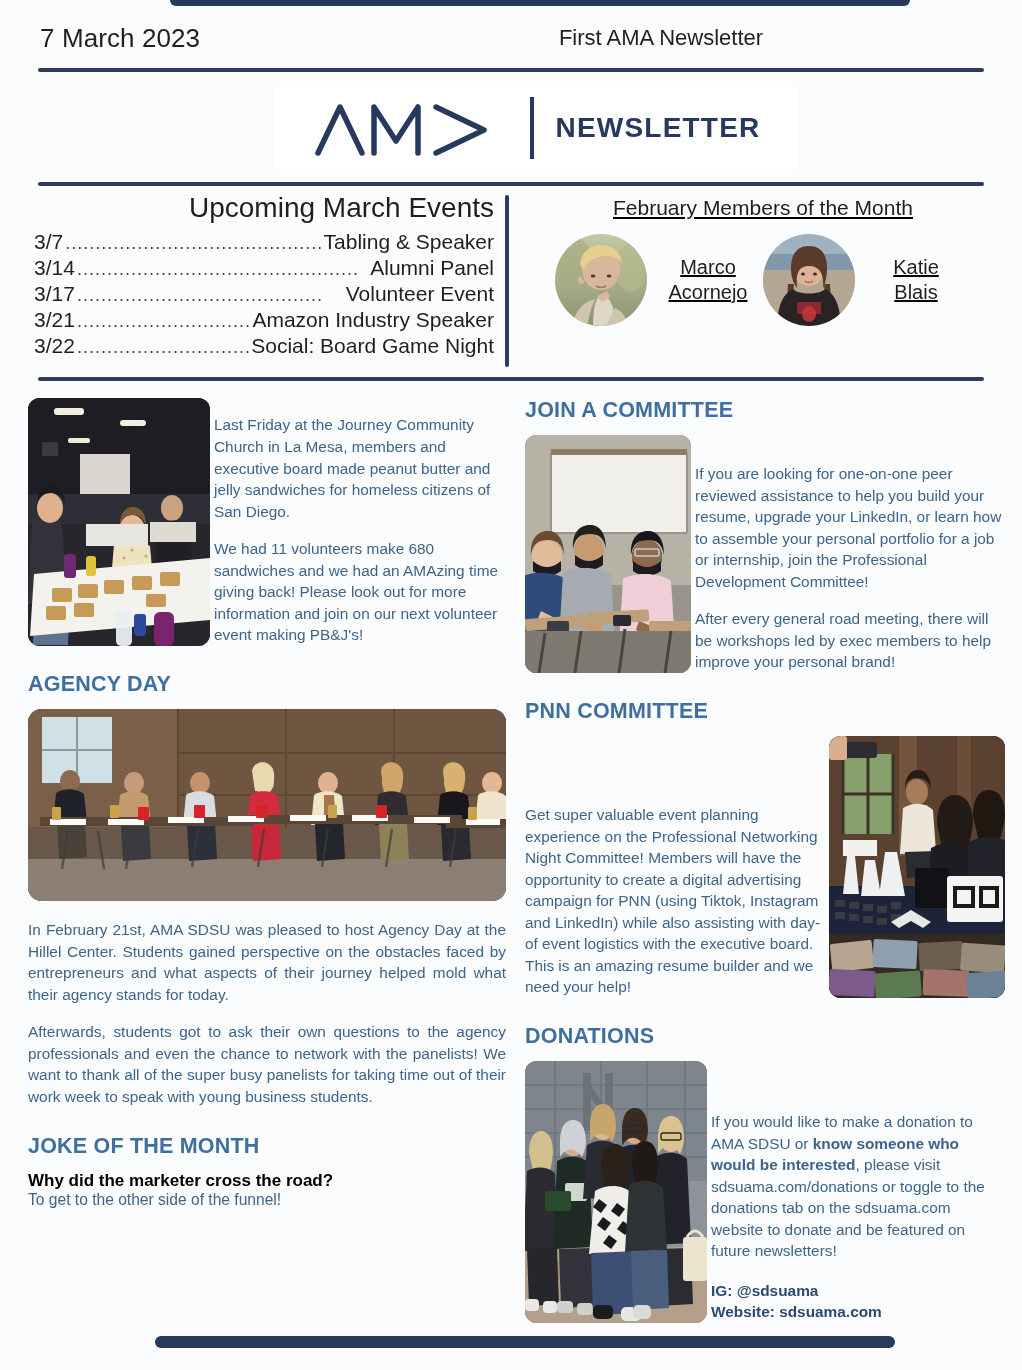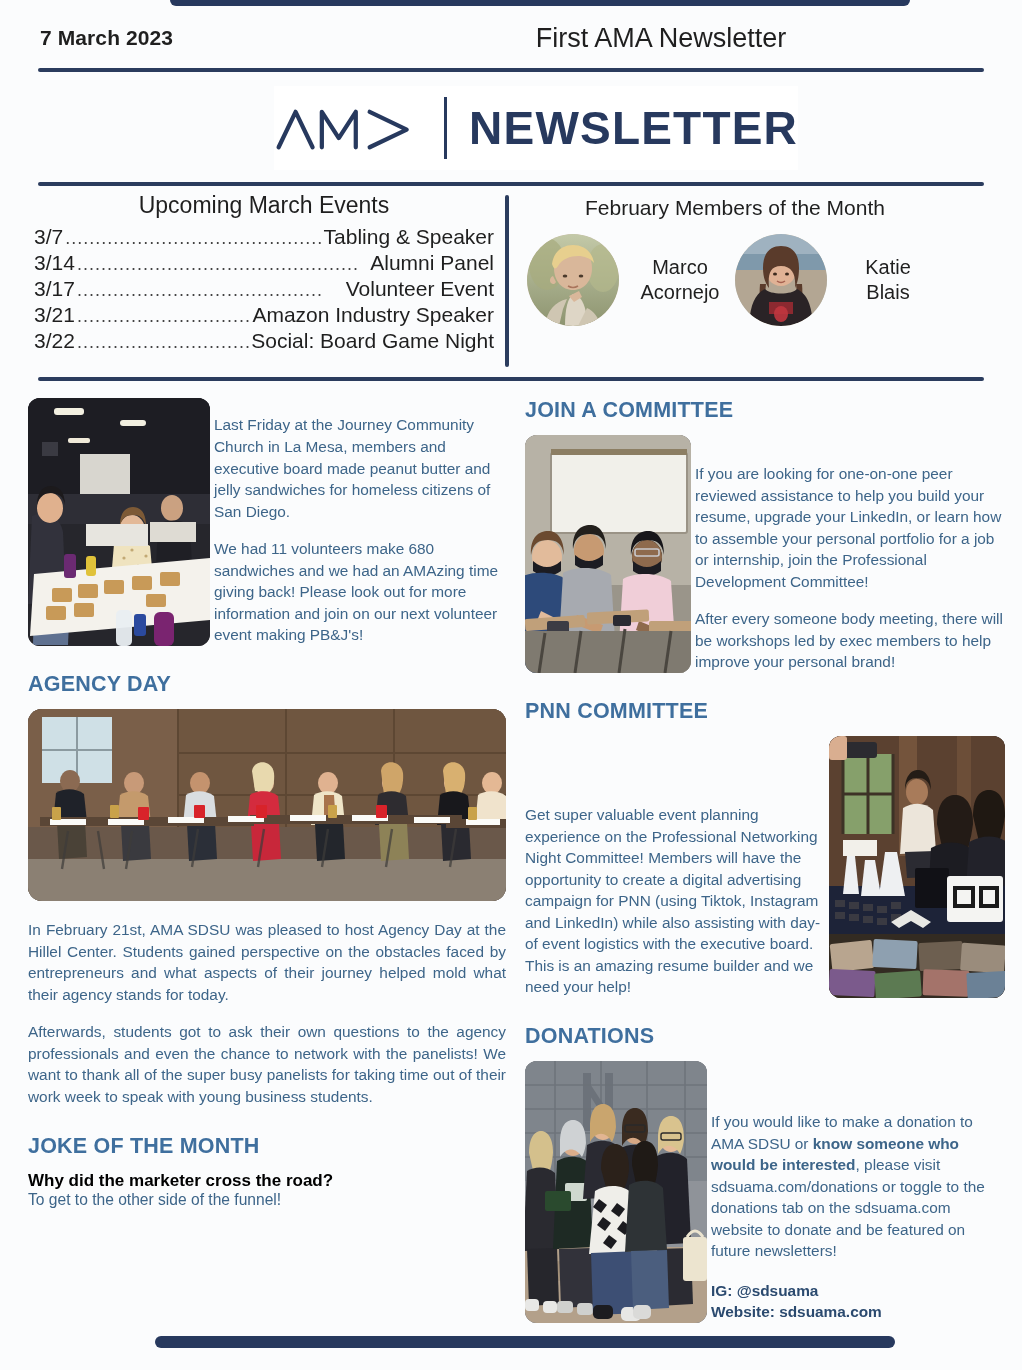--- a/index.html
+++ b/index.html
@@ -20,22 +20,22 @@
   .bottom-accent {
     position: absolute; left: 155px; bottom: 22px; width: 740px; height: 12px;
     background: #27395e; border-radius: 6px;
   }
 
   
   .masthead {
     position: absolute; left: 0; top: 16px; width: 1022px; height: 44px;
     display: flex; align-items: center; padding: 0 40px;
   }
-  .mast-date { font-size: 21px; color: #1f1f1f; width: 300px; text-align: left; letter-spacing: .1px; font-weight: bold; }
-  .mast-title { flex: 1; text-align: center; font-size: 27px; color: #1f1f1f; }
+  .mast-date { font-size: 26px; color: #1f1f1f; width: 300px; text-align: left; letter-spacing: .1px; }
+  .mast-title { flex: 1; text-align: center; font-size: 22px; color: #1f1f1f; }
   .mast-vol { width: 300px; text-align: right; font-size: 21px; color: #1f1f1f;
               display: flex; justify-content: flex-end; align-items: center; gap: 4px; }
   .vol-badge {
     display: inline-flex; align-items: center; justify-content: center;
     width: 30px; height: 30px; border-radius: 50%;
     background: #a9cfe3; color: #1f1f1f; font-size: 19px;
   }
 
   .rule {
     position: absolute; left: 38px; width: 946px; height: 4px;
@@ -46,49 +46,49 @@
   .rule-3 { top: 377px; }
 
   
   .logo-wrap {
     position: absolute; left: 274px; top: 86px; width: 524px; height: 84px;
     background: #ffffff; display: flex; align-items: center; justify-content: center; gap: 0px;
   }
   .logo-mark { width: 210px; height: 62px; }
   .logo-bar { width: 4px; height: 62px; background: #27395e; margin: 0 22px 0 8px; }
   .logo-word {
-    font-size: 46px; font-weight: 700; letter-spacing: 1.2px;
+    font-size: 28px; font-weight: 700; letter-spacing: 1.2px;
     color: #27395e; font-family: "Liberation Sans", sans-serif;
   }
 
   
   .events {
     position: absolute; left: 34px; top: 192px; width: 460px;
   }
   .events h3 {
-    text-align: center; font-size: 23px; font-weight: 400; color: #1f1f1f;
+    text-align: right; font-size: 28px; font-weight: 400; color: #1f1f1f;
     margin-bottom: 6px;
   }
   .ev-row {
     font-size: 21px; color: #1f1f1f; white-space: nowrap;
     display: flex; align-items: baseline; margin-bottom: 2px;
   }
   .ev-date { flex: none; }
   .ev-dots {
     flex: 1 1 auto; overflow: hidden; white-space: nowrap;
     letter-spacing: 1px; font-size: 18px; color: #444; margin: 0 2px;
   }
   .ev-name { flex: none; }
 
   .vdiv {
     position: absolute; left: 505px; top: 195px; width: 4px; height: 172px;
     background: #2b3c5e; border-radius: 2px;
   }
 
-  .members { position: absolute; left: 492px; top: 196px; width: 486px; }
+  .members { position: absolute; left: 520px; top: 196px; width: 486px; text-decoration: underline; }
   .members h3 {
     text-align: center; font-size: 21px; font-weight: 400; color: #1f1f1f; margin-bottom: 14px;
   }
   .member-row { display: flex; align-items: center; justify-content: center; gap: 0px; }
   .member { display: flex; align-items: center; gap: 6px; }
   .avatar {
     width: 92px; height: 92px; border-radius: 50%; overflow: hidden; flex: none;
     position: relative; background: #cbbda9;
   }
   .avatar svg { display: block; width: 100%; height: 100%; }
@@ -479,21 +479,21 @@
           <g stroke="#4a463f" stroke-width="3">
             <line x1="20" y1="198" x2="14" y2="238"></line>
               <line x1="56" y1="196" x2="50" y2="238"></line>
             <line x1="100" y1="194" x2="94" y2="238"></line>
               <line x1="146" y1="196" x2="140" y2="238"></line>
           </g>
         </svg>
       </div>
       <div class="txt">
         <p class="body">If you are looking for one-on-one peer reviewed assistance to help you build your resume, upgrade your LinkedIn, or learn how to assemble your personal portfolio for a job or internship, join the Professional Development Committee!</p>
-        <p class="body">After every someone body meeting, there will be workshops led by exec members to help improve your personal brand!</p>
+        <p class="body">After every general road meeting, there will be workshops led by exec members to help improve your personal brand!</p>
       </div>
     </div>
 
     <div class="spacer-md"></div>
 
     <h2 class="sec">PNN COMMITTEE</h2>
     <div class="flow">
       <div class="txt">
         <p class="body">Get super valuable event planning experience on the Professional Networking Night Committee! Members will have the opportunity to create a digital advertising campaign for PNN (using Tiktok, Instagram and LinkedIn) while also assisting with day-of event logistics with the executive board. This is an amazing resume builder and we need your help!</p>
       </div>

